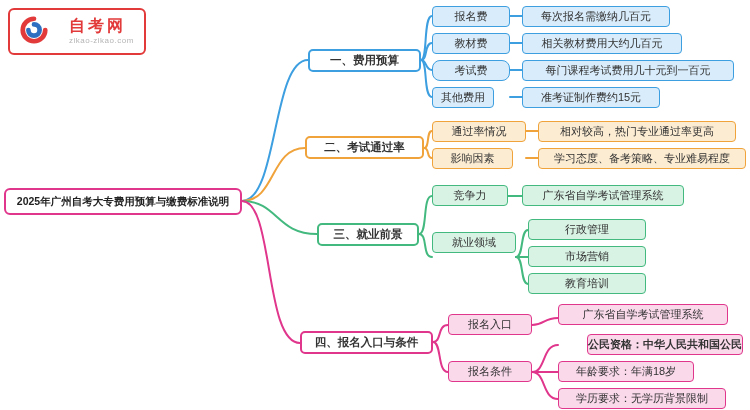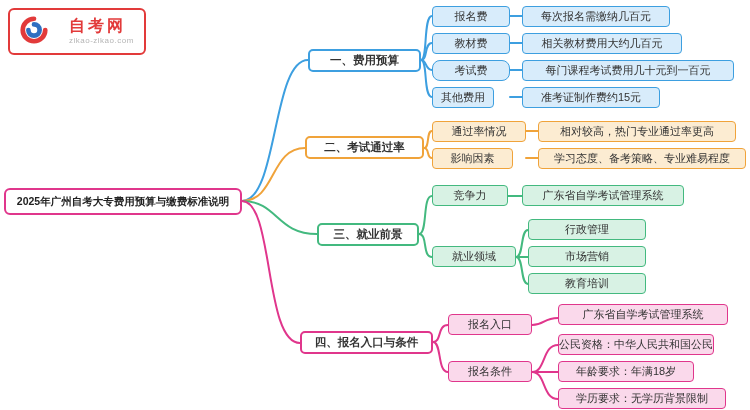--- a/index.html
+++ b/index.html
@@ -118,28 +118,28 @@
   <div class="node b1 fill" style="left:522px;top:60px;width:212px;">每门课程考试费用几十元到一百元</div>
   <div class="node b1 fill" style="left:522px;top:87px;width:138px;">准考证制作费约15元</div>
 
   <div class="node b2 fill" style="left:432px;top:121px;width:94px;">通过率情况</div>
   <div class="node b2 fill" style="left:432px;top:148px;width:81px;">影响因素</div>
 
   <div class="node b2 fill" style="left:538px;top:121px;width:198px;">相对较高，热门专业通过率更高</div>
   <div class="node b2 fill" style="left:538px;top:148px;width:208px;">学习态度、备考策略、专业难易程度</div>
 
   <div class="node b3 fill" style="left:432px;top:185px;width:76px;">竞争力</div>
-  <div class="node b3 fill" style="left:432px;top:246px;width:84px;">就业领域</div>
+  <div class="node b3 fill" style="left:432px;top:232px;width:84px;">就业领域</div>
 
   <div class="node b3 fill" style="left:522px;top:185px;width:162px;">广东省自学考试管理系统</div>
   <div class="node b3 fill" style="left:528px;top:219px;width:118px;">行政管理</div>
   <div class="node b3 fill" style="left:528px;top:246px;width:118px;">市场营销</div>
   <div class="node b3 fill" style="left:528px;top:273px;width:118px;">教育培训</div>
 
   <div class="node b4 fill" style="left:448px;top:314px;width:84px;">报名入口</div>
   <div class="node b4 fill" style="left:448px;top:361px;width:84px;">报名条件</div>
 
   <div class="node b4 fill" style="left:558px;top:304px;width:170px;">广东省自学考试管理系统</div>
-  <div class="node b4 fill" style="left:558px;top:334px;width:156px;">公民资格：中华人民共和国公民</div>
+  <div class="node b4 fill" style="left:587px;top:334px;width:156px;font-weight:bold;">公民资格：中华人民共和国公民</div>
   <div class="node b4 fill" style="left:558px;top:361px;width:136px;">年龄要求：年满18岁</div>
   <div class="node b4 fill" style="left:558px;top:388px;width:168px;">学历要求：无学历背景限制</div>
 
 </div>
 
 </body></html>

